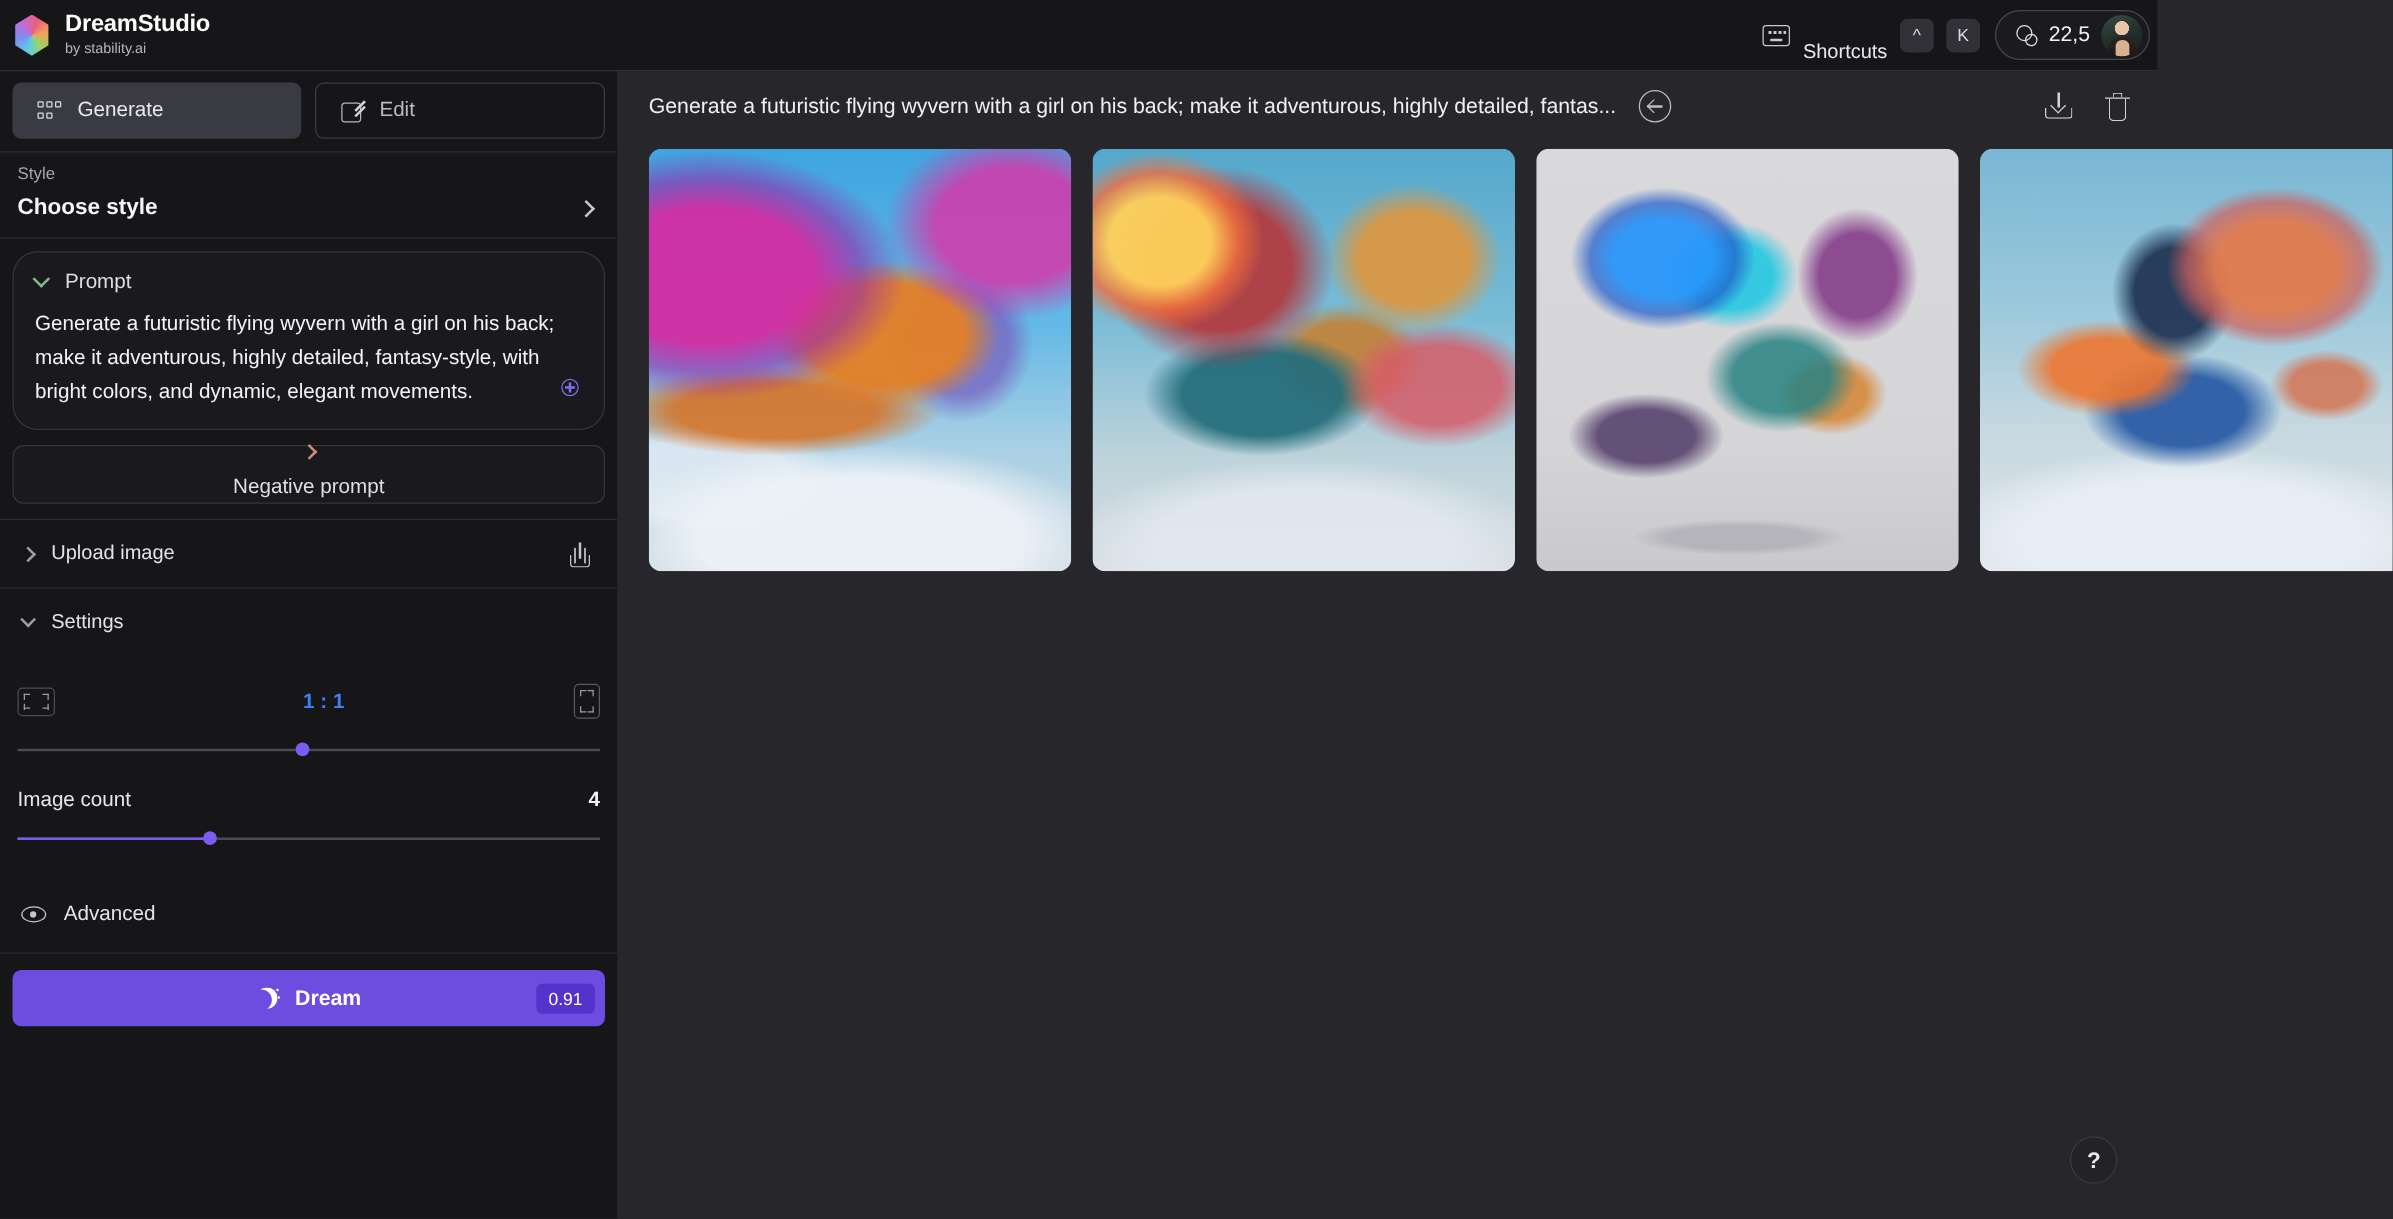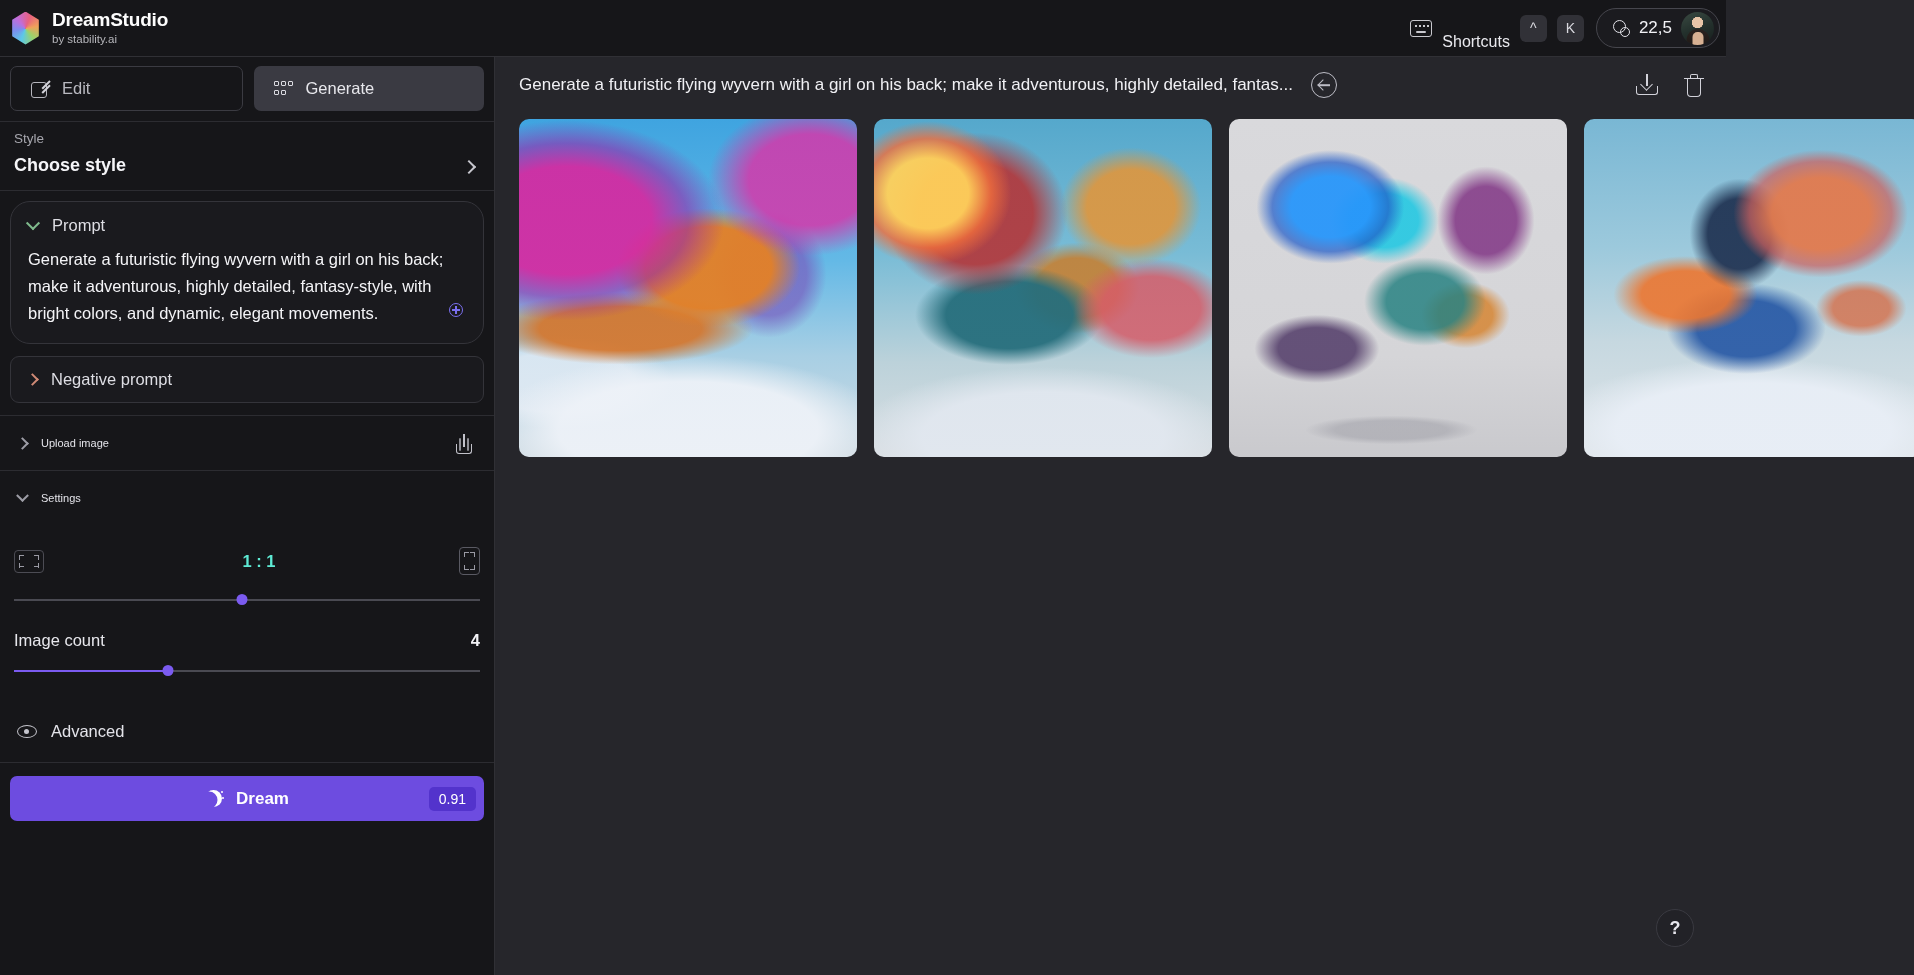--- a/index.html
+++ b/index.html
@@ -160,35 +160,36 @@
   }
   .add-dot::before, .add-dot::after { content: ""; position: absolute; background: #7b6ff0; }
   .add-dot::before { width: 8px; height: 1.5px; }
   .add-dot::after { width: 1.5px; height: 8px; }
 
   .neg-card {
     margin: 12px 10px 0 10px;
     border: 1px solid #34343a; border-radius: 9px; background: #1a1a1e;
     height: 47px; display: flex; align-items: center; gap: 14px; padding: 0 17px;
     cursor: pointer;
+    flex-direction: column;
   }
 
   .section-row {
     height: 54px; display: flex; align-items: center; padding: 0 17px; gap: 14px;
     cursor: pointer; position: relative;
   }
   .chev-right-gray {
     width: 9px; height: 9px; border-right: 2px solid #9d9da6; border-bottom: 2px solid #9d9da6;
     transform: rotate(-45deg); flex: 0 0 auto; margin-left: 1px;
   }
   .chev-down-gray {
     width: 9px; height: 9px; border-right: 2px solid #9d9da6; border-bottom: 2px solid #9d9da6;
     transform: rotate(45deg) translate(-2px,-2px); flex: 0 0 auto; margin-left: 1px;
   }
-  .section-label { font-size: 11px; color: #e3e3e9; }
+  .section-label { font-size: 16px; color: #e3e3e9; }
   .upload-icon {
     position: absolute; right: 20px; width: 20px; height: 21px;
   }
   .upload-icon::before {
     content: ""; position: absolute; left: 2px; right: 2px; bottom: 0; height: 9px;
     border: 1.6px solid #c2c2ca; border-top: none; border-radius: 0 0 3px 3px;
   }
   .upload-icon::after {
     content: ""; position: absolute; left: 9px; top: 1px; width: 1.8px; height: 13px; background: #c2c2ca;
     box-shadow: -4px 4px 0 -0.3px #c2c2ca, 4px 4px 0 -0.3px #c2c2ca;
@@ -207,21 +208,21 @@
     background:
       linear-gradient(#9a9aa4,#9a9aa4) left 0 top 0/5px 1.4px no-repeat,
       linear-gradient(#9a9aa4,#9a9aa4) left 0 top 0/1.4px 5px no-repeat,
       linear-gradient(#9a9aa4,#9a9aa4) right 0 top 0/5px 1.4px no-repeat,
       linear-gradient(#9a9aa4,#9a9aa4) right 0 top 0/1.4px 5px no-repeat,
       linear-gradient(#9a9aa4,#9a9aa4) left 0 bottom 0/5px 1.4px no-repeat,
       linear-gradient(#9a9aa4,#9a9aa4) left 0 bottom 0/1.4px 5px no-repeat,
       linear-gradient(#9a9aa4,#9a9aa4) right 0 bottom 0/5px 1.4px no-repeat,
       linear-gradient(#9a9aa4,#9a9aa4) right 0 bottom 0/1.4px 5px no-repeat;
   }
-  .ratio-value { font-size: 16.5px; font-weight: bold; color: #5eead4; margin-left: 15px; }
+  .ratio-value { font-size: 16.5px; font-weight: bold; color: #3b82f6; margin-left: 15px; }
 
   .slider { position: relative; height: 18px; margin-bottom: 22px; cursor: pointer; }
   .slider .track {
     position: absolute; top: 8px; left: 0; right: 0; height: 1.5px; background: #4a4a52;
   }
   .slider .fill { position: absolute; top: 8px; left: 0; height: 1.5px; background: #7b5bf0; }
   .slider .knob {
     position: absolute; top: 3px; width: 11px; height: 11px; border-radius: 50%;
     background: #7b5bf0; transform: translateX(-50%);
   }
@@ -408,33 +409,33 @@
         <span class="avatar"></span>
       </div>
     </div>
   </div>
 
   <div class="body-row">
 
     <div class="sidebar">
 
       <div class="tabs">
-        <div class="tab inactive">
-          <span class="pencil-icon"></span>
-          <span>Edit</span>
-        </div>
         <div class="tab">
           <span class="grid-icon">
               <i></i>
               <i></i>
               <i></i>
               <i></i>
               <i></i>
             </span>
           <span>Generate</span>
+        </div>
+        <div class="tab inactive">
+          <span class="pencil-icon"></span>
+          <span>Edit</span>
         </div>
       </div>
 
       <div class="divider"></div>
 
       <div class="style-row">
         <div class="style-label">Style</div>
         <div class="style-value">Choose style</div>
         <span class="chev-right"></span>
       </div>

